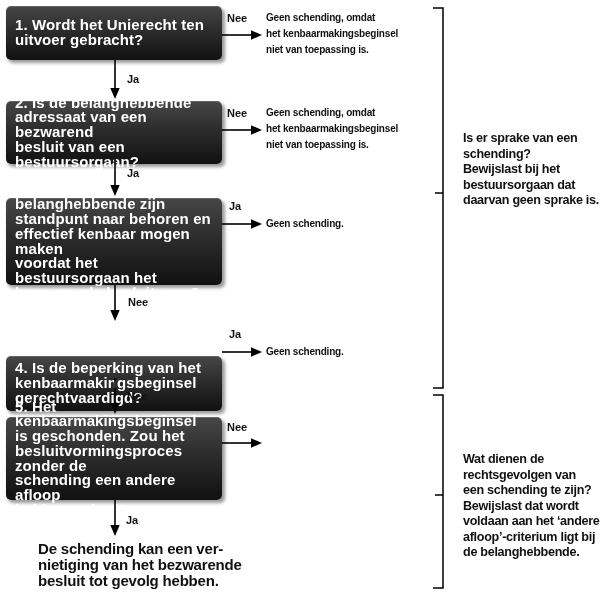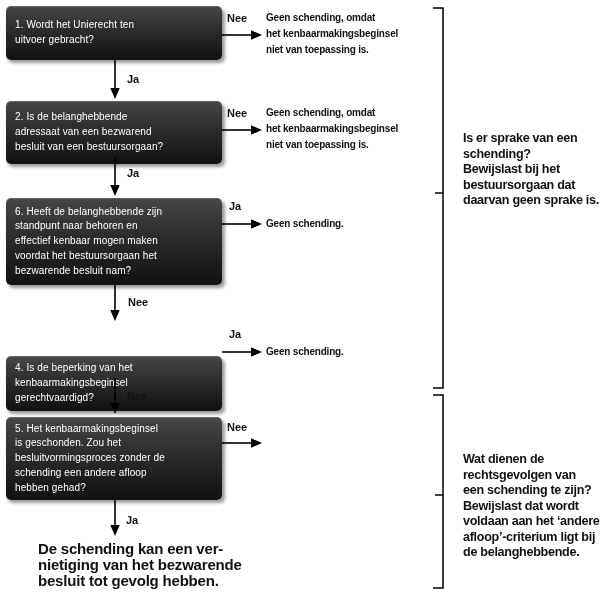--- a/index.html
+++ b/index.html
@@ -9,21 +9,21 @@
   }
   
   .box {
     position:absolute; left:6px; width:216px; box-sizing:border-box;
     border-radius:5px;
     background:linear-gradient(180deg,#474747 0%, #2e2e2e 42%, #111111 100%);
     box-shadow: inset 0 1px 0 rgba(255,255,255,0.16), 2.5px 3px 3.5px rgba(0,0,0,0.40);
     color:#ffffff; display:flex; align-items:center;
     padding:0 10px 0 9px;
   }
-  .box-text { white-space:pre-line; font-size:10px; line-height:14.7px; letter-spacing:0.1px; }
+  .box-text { white-space:pre-line; font-size:15px; line-height:14.7px; letter-spacing:0.1px;font-weight:bold; }
   .b1 { top:6px;   height:54px; }
   .b2 { top:101px; height:63px; }
   .b3 { top:198px; height:87px; }
   .b4 { top:308px; height:55px;margin-top:48px; }
   .b5 { top:417px; height:83px; }
 
   
   .lbl { position:absolute; font-weight:700; font-size:11px; line-height:13px; color:#111; }
   .lv1 { left:127px; top:73px;  }
   .lv2 { left:127px; top:167px; }

